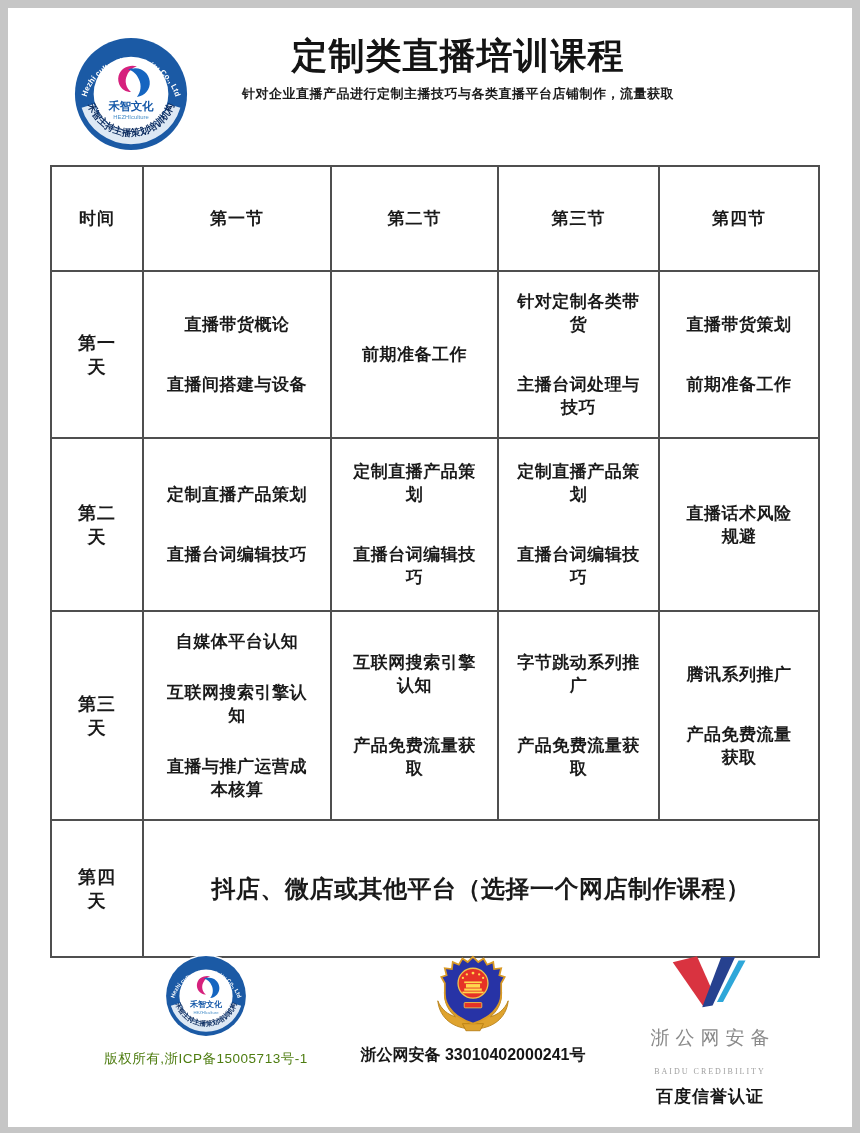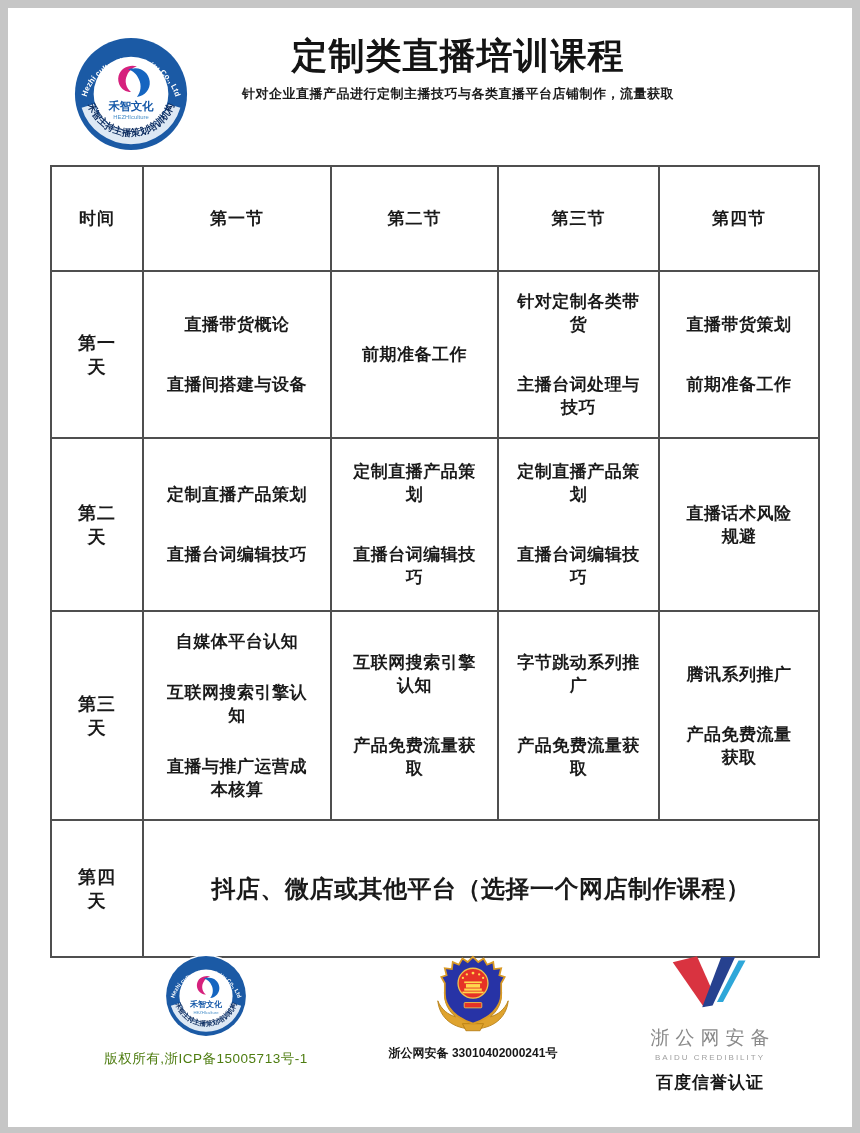--- a/index.html
+++ b/index.html
@@ -53,23 +53,23 @@
   }
   .cell-lines.three { gap: 28px; }
   td.merged { text-align: left; padding-left: 10px; font-size: 24px; letter-spacing: 0.5px; }
 
   
   .footer { position: absolute; left: 0; top: 920px; width: 100%; height: 200px; }
   .f-left  { position: absolute; left: 90px;  top: 26px; width: 216px; text-align: center; }
   .f-center{ position: absolute; left: 352px; top: 18px; width: 226px; text-align: center; }
   .f-right { position: absolute; left: 618px; top: 24px; width: 168px; text-align: center; }
   .copyright { margin-top: 8px; font-size: 13.5px; color: #4d7c0f; letter-spacing: 0.5px; }
-  .police-record { margin-top: 3px; font-size: 12px; font-weight: 700; color: #161616; }
+  .police-record { margin-top: 3px; font-size: 16px; font-weight: 700; color: #161616; }
   .baidu-cn { margin-top: 7px; font-size: 19px; color: #8a8a8a; letter-spacing: 6px; text-indent: 6px; }
-  .baidu-en { margin-top: 2px; font-size: 8px; color: #a0a0a0; letter-spacing: 2px; }
+  .baidu-en { margin-top: 16px; font-size: 8px; color: #a0a0a0; letter-spacing: 2px; font-family: Liberation Serif, serif; }
   .baidu-cert { margin-top: 9px; font-size: 17px; font-weight: 700; color: #161616; letter-spacing: 1px; }
 </style>
 </head>
 <body>
 
 <div class="page">
 
   <div class="header">
     <svg class="hezhi-big" width="118" height="118" viewBox="0 0 120 120">
       <circle cx="60" cy="60" r="59" fill="#ffffff"></circle>

